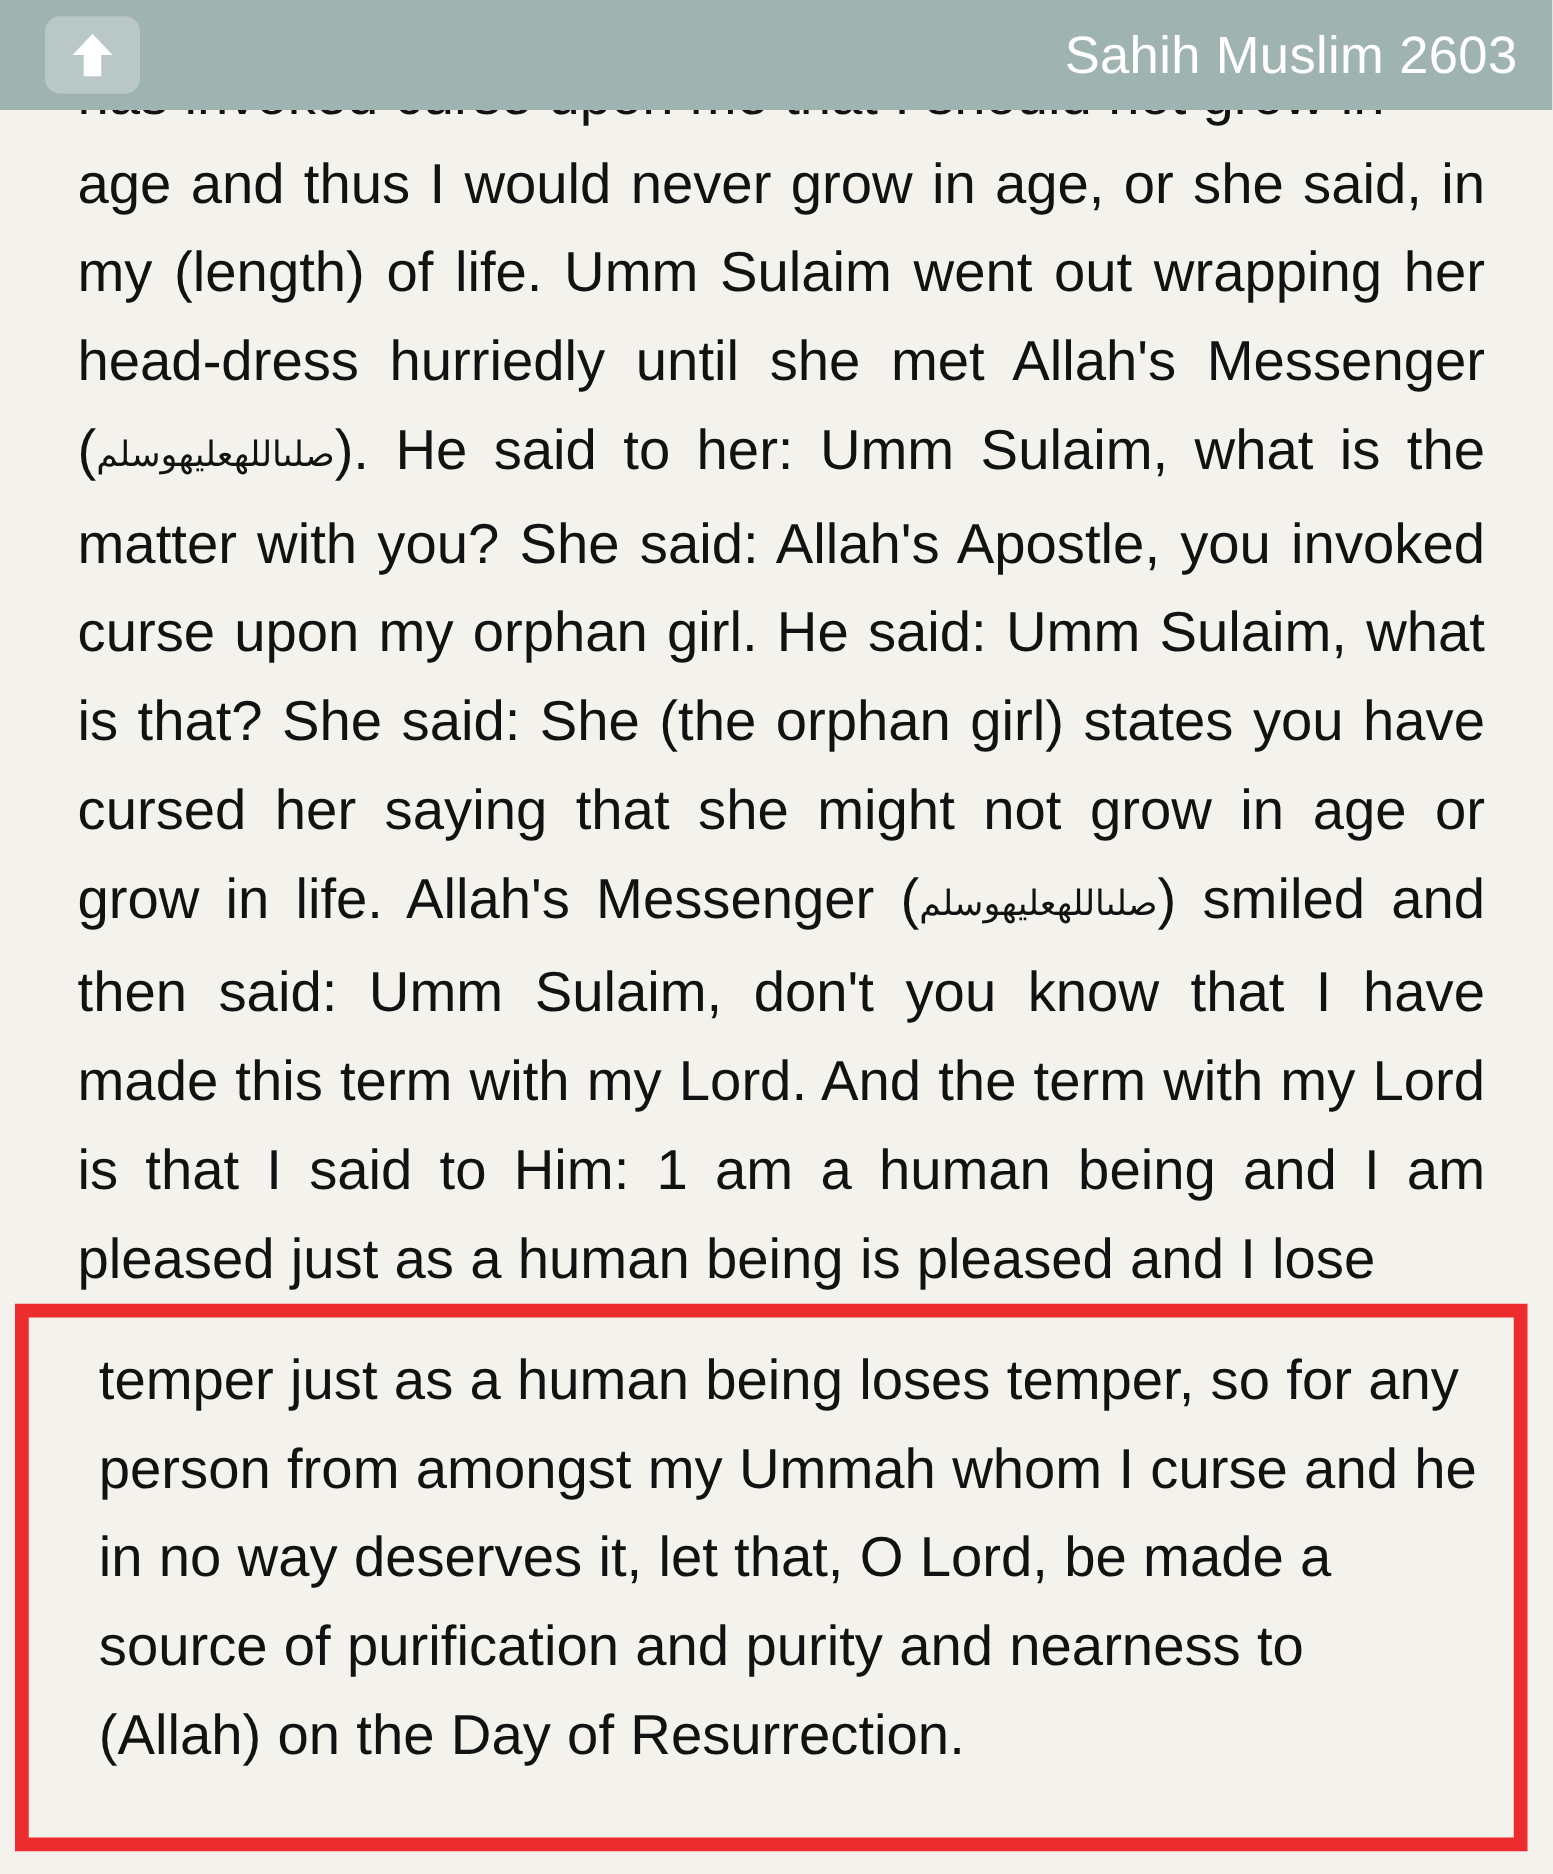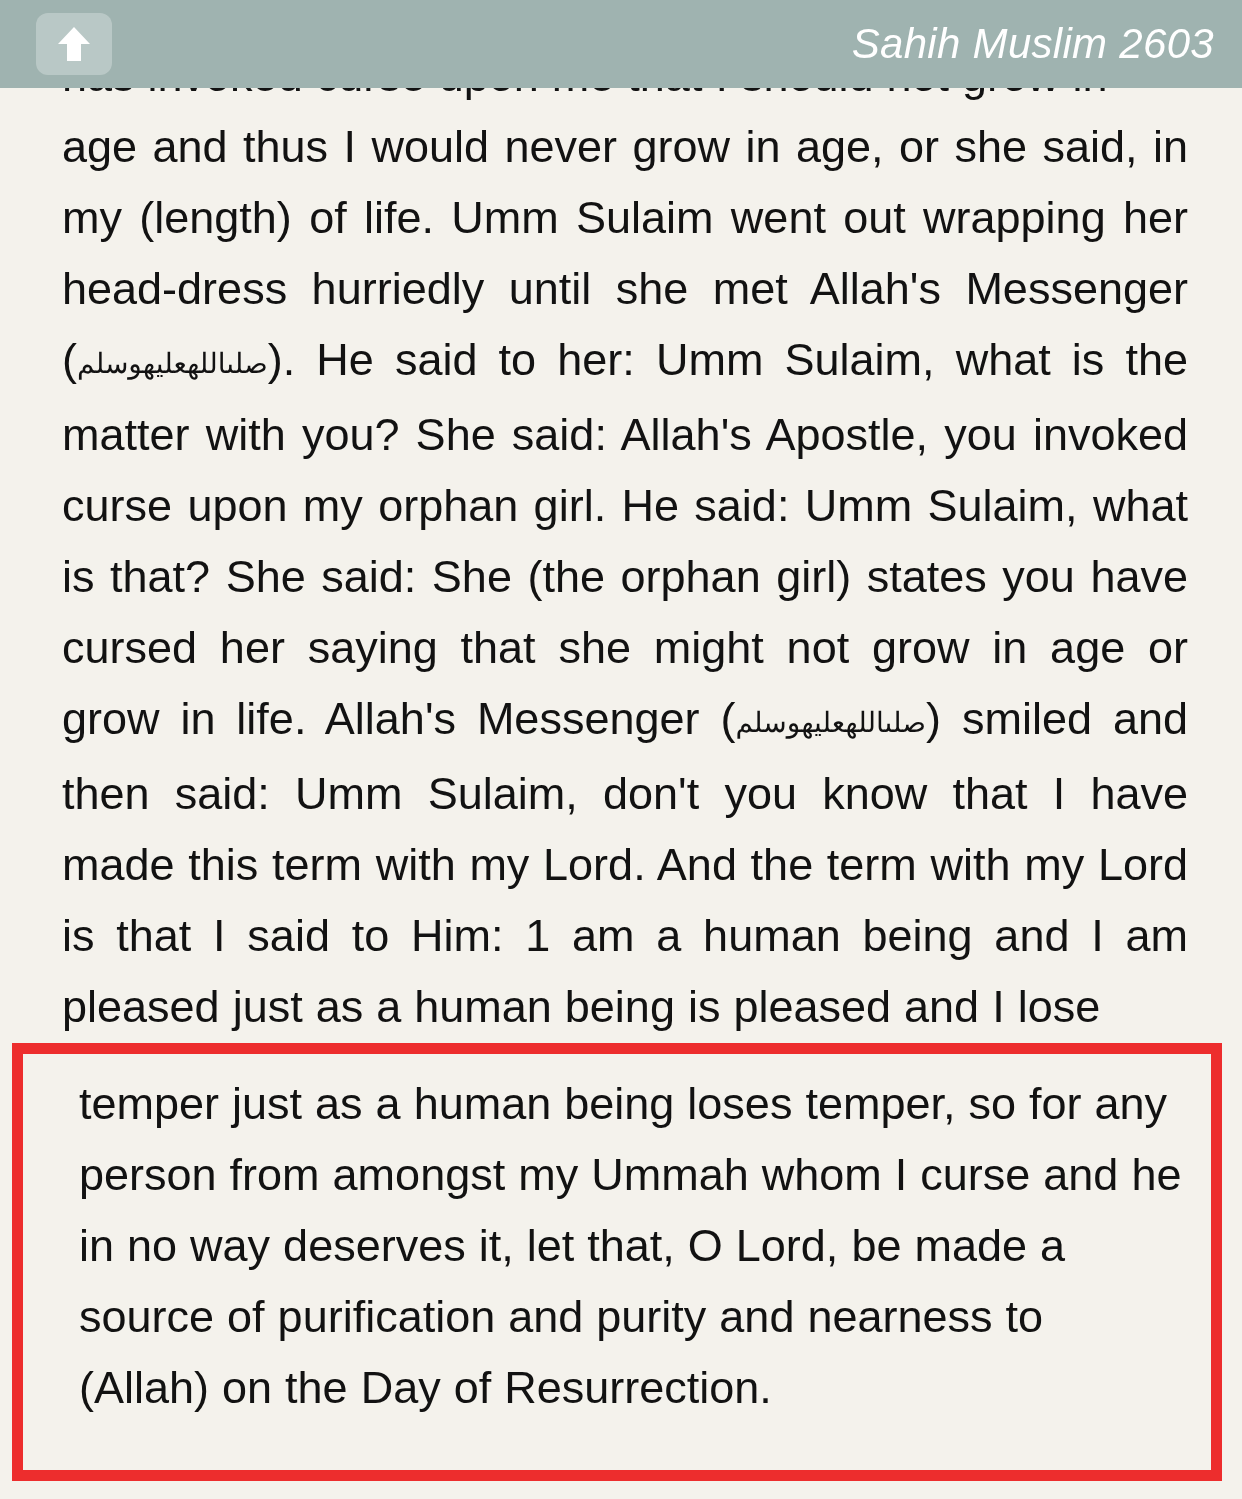--- a/index.html
+++ b/index.html
@@ -22,21 +22,20 @@
     left: 0;
     width: 1242px;
     height: 88px;
     background: #9fb3b0;
     display: flex;
     align-items: center;
     justify-content: space-between;
     box-sizing: border-box;
     padding: 0 28px 0 36px;
     z-index: 5;
-    font-style: italic;
   }
   .back-button {
     width: 76px;
     height: 62px;
     background: rgba(255,255,255,0.28);
     border-radius: 12px;
     display: flex;
     align-items: center;
     justify-content: center;
     cursor: pointer;

